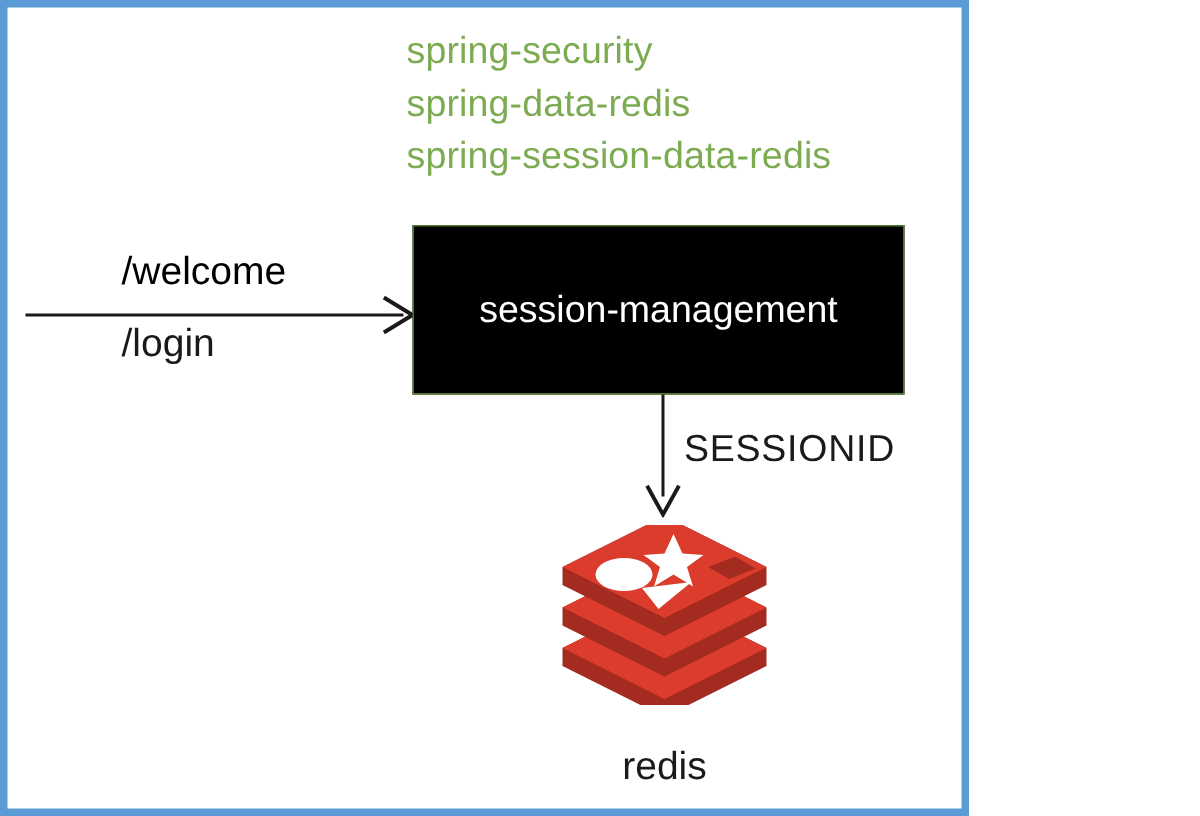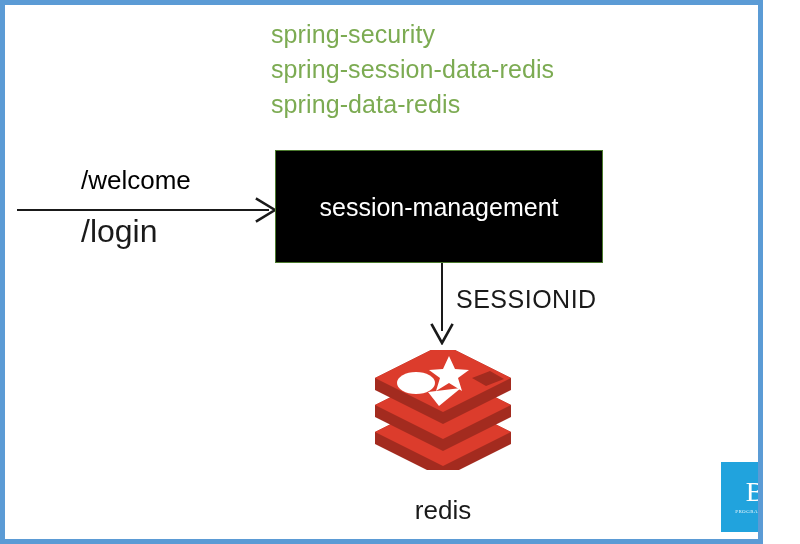--- a/index.html
+++ b/index.html
@@ -5,21 +5,21 @@
   html, body {
     margin: 0;
     padding: 0;
     background: #ffffff;
   }
   body {
     font-family: "Liberation Sans", sans-serif;
   }
   #canvas {
     position: relative;
-    width: 763px;
+    width: 646px;
     height: 544px;
     background: #ffffff;
     box-sizing: border-box;
     border: 5px solid #5b9bd5;
     overflow: hidden;
   }
   .abs { position: absolute; }
 
   
   #dep-list {
@@ -70,21 +70,21 @@
   #label-welcome {
     left: 76px;
     top: 160px;
     font-size: 26px;
     color: #000000;
     white-space: nowrap;
   }
   #label-login {
     left: 76px;
     top: 208px;
-    font-size: 32px;
+    font-size: 26px;
     color: #1a1a1a;
     white-space: nowrap;
   }
 
   
   #arrow-down-line {
     left: 436px;
     top: 258px;
     width: 2px;
     height: 68px;
@@ -151,22 +151,22 @@
     opacity: 0.92;
   }
 </style>
 </head>
 <body>
 
 <div id="canvas">
 
   <div id="dep-list" class="abs">
     <div>spring-security</div>
+    <div>spring-data-redis</div>
     <div>spring-session-data-redis</div>
-    <div>spring-data-redis</div>
   </div>
 
   <div id="label-welcome" class="abs">/welcome</div>
   <div id="label-login" class="abs">/login</div>
 
   <div id="arrow-in-line" class="abs"></div>
   <svg id="arrow-in-head" class="abs" viewBox="0 0 22 26">
     <polyline points="2,2 20,13 2,24" fill="none" stroke="#1a1a1a" stroke-width="2.6" stroke-linecap="square" stroke-linejoin="miter"></polyline>
   </svg>
 

